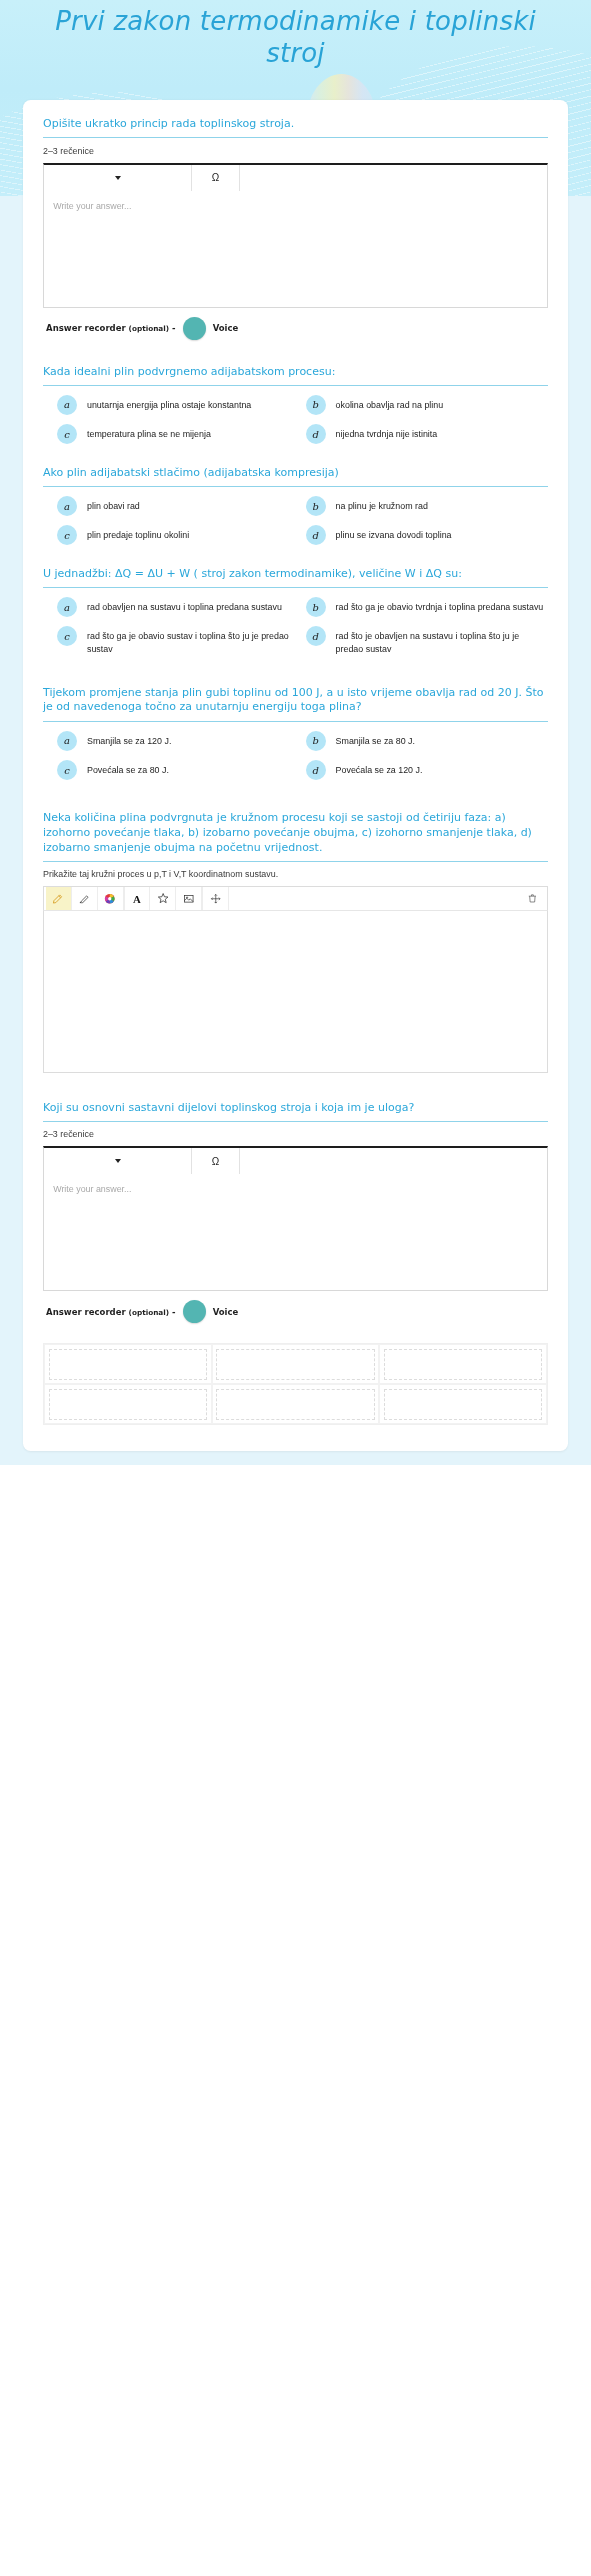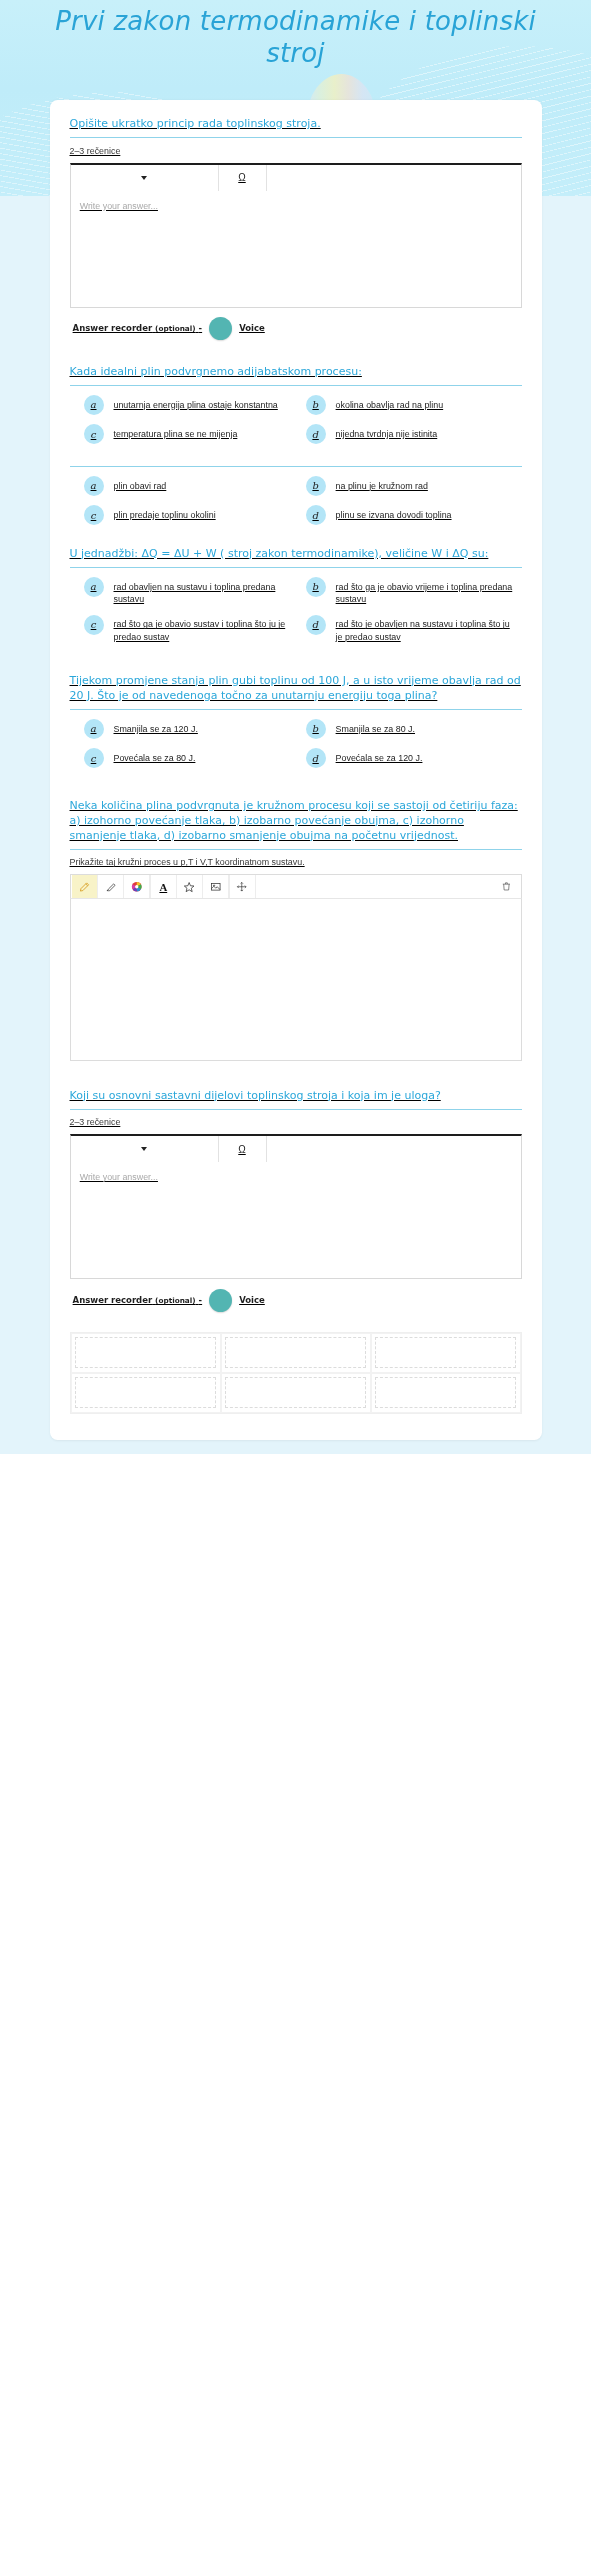--- a/index.html
+++ b/index.html
@@ -70,28 +70,27 @@
     font-weight: 400;
     color: #29a3d6;
     letter-spacing: 0.2px;
     padding: 0 54px;
     font-style: italic;
   }
 
   
   .sheet {
     position: relative;
-    width: 492px;
+    width: 545px;
     margin: -96px auto 0;
     background: #ffffff;
     border-radius: 7.7px;
     padding: 17px 20px 26px;
     z-index: 5;
     box-shadow: 0 0.8px 2.3px rgba(0,0,0,.06);
-    text-decoration: underline;
   }
   .page-bg {
     background: #e3f4fb;
     padding-bottom: 14px;
   }
 
   
   .q-block { margin-bottom: 4.6px; }
   .q-title {
     font-family: "DejaVu Sans", sans-serif;
@@ -325,20 +324,21 @@
         <div class="mc-opt">
           <span class="mc-badge">d</span>
           <span class="mc-text">nijedna tvrdnja nije istinita</span>
         </div>
       </div>
     </div>
 
     <div class="spacer-sm"></div>
 
     <div class="q-block">
+      <div class="q-title">Ako plin adijabatski stlačimo (adijabatska kompresija)</div>
       <div class="q-rule"></div>
       <div class="mc-grid">
         <div class="mc-opt">
           <span class="mc-badge">a</span>
           <span class="mc-text">plin obavi rad</span>
         </div>
         <div class="mc-opt">
           <span class="mc-badge">b</span>
           <span class="mc-text">na plinu je kružnom rad</span>
         </div>
@@ -358,21 +358,21 @@
     <div class="q-block">
       <div class="q-title">U jednadžbi: ΔQ = ΔU + W ( stroj zakon termodinamike), veličine W i ΔQ su:</div>
       <div class="q-rule"></div>
       <div class="mc-grid">
         <div class="mc-opt">
           <span class="mc-badge">a</span>
           <span class="mc-text">rad obavljen na sustavu i toplina predana sustavu</span>
         </div>
         <div class="mc-opt">
           <span class="mc-badge">b</span>
-          <span class="mc-text">rad što ga je obavio vrijeme i toplina predana sustavu</span>
+          <span class="mc-text">rad što ga je obavio tvrdnja i toplina predana sustavu</span>
         </div>
         <div class="mc-opt">
           <span class="mc-badge">c</span>
           <span class="mc-text">rad što ga je obavio sustav i toplina što ju je predao sustav</span>
         </div>
         <div class="mc-opt">
           <span class="mc-badge">d</span>
           <span class="mc-text">rad što je obavljen na sustavu i toplina što ju je predao sustav</span>
         </div>
       </div>

